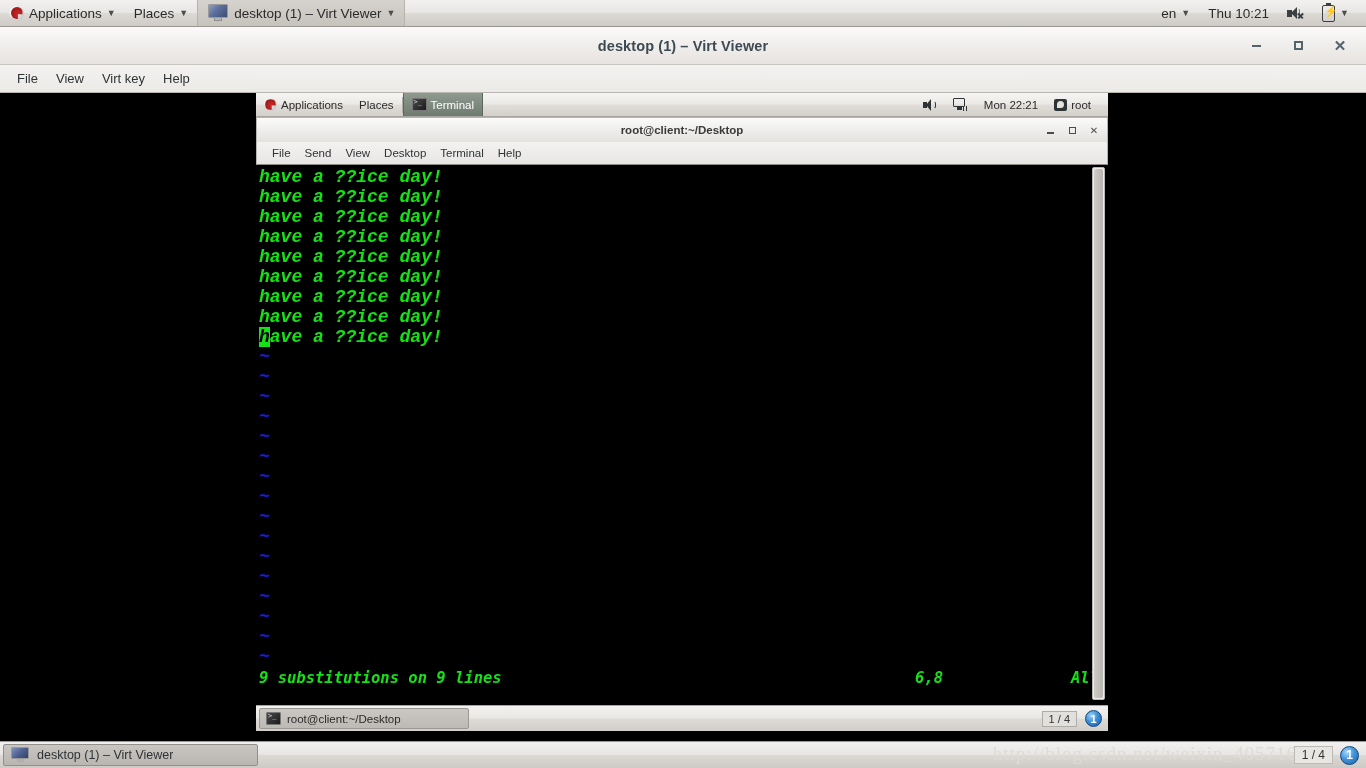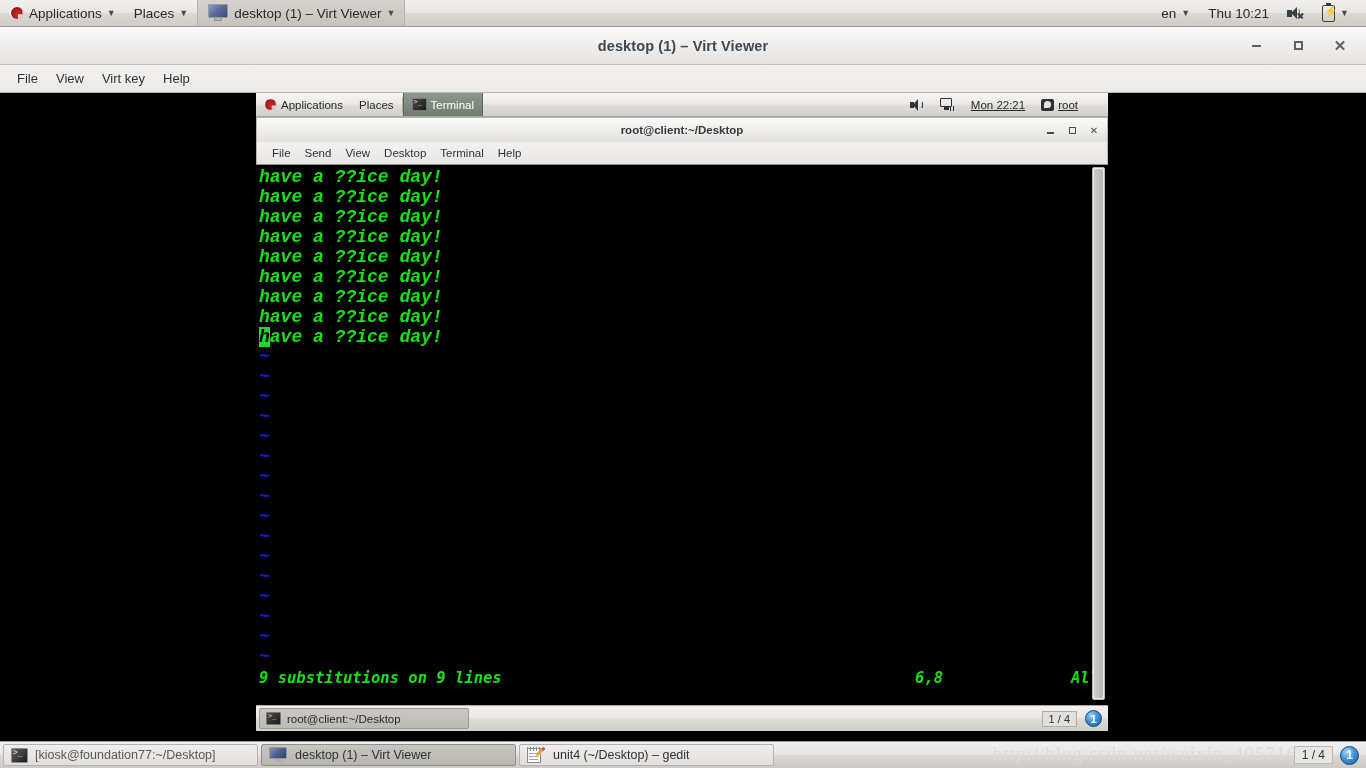--- a/index.html
+++ b/index.html
@@ -130,21 +130,21 @@
     border-bottom: 1px solid #a8a49f;
     display: flex; align-items: center; font-size: 11.5px; color: #2b2b2b;
   }
   .gp-item { display: flex; align-items: center; gap: 4px; padding: 0 8px; height: 100%; white-space: nowrap; }
   .gp-item.win-active {
     background: linear-gradient(to bottom, #8f9a8f, #6e7b6e);
     color: #ffffff; border-left: 1px solid #5d685d; border-right: 1px solid #5d685d;
     position: relative;
   }
   .gp-sep { width: 1px; height: 16px; background: #b0aca7; }
-  .gp-right { margin-left: auto; display: flex; align-items: center; padding-right: 22px; text-decoration: underline; }
+  .gp-right { margin-left: auto; display: flex; align-items: center; padding-right: 9px; }
   .mini-term-ico {
     width: 15px; height: 13px; background: linear-gradient(135deg, #4b4b4b, #1a1a1a);
     border: 1px solid #777; border-radius: 1px; position: relative;
   }
   .mini-term-ico::after {
     content: ">_"; position: absolute; left: 1px; top: -1px; color: #d8d8d8;
     font-family: "DejaVu Sans Mono", monospace; font-size: 7px;
   }
   .fedora-logo.sm { width: 13px; height: 13px; }
   .fedora-logo.sm::after { left: 1.2px; top: 1.2px; width: 10.5px; height: 10.5px; }
@@ -459,40 +459,27 @@
             <span class="pager">1 / 4</span>
             <span class="blue-badge">1</span>
           </div>
         </div>
         <div class="guest-bottom-strip"></div>
       </div>
     </div>
   </div>
 
   <div class="gnome-bottom-panel">
-    <div class="otask dim">
-      <span class="tico-term"></span>
-      <span class="otask-label">[kiosk@foundation77:~/Desktop]</span>
-    </div>
     <div class="otask focused">
       <span class="tico-monitor">
         <span class="s"></span>
           <span class="b"></span>
       </span>
       <span class="otask-label">desktop (1) – Virt Viewer</span>
     </div>
-    <div class="otask">
-      <span class="tico-gedit">
-        <span class="pad"></span>
-          <span class="rings"></span>
-          <span class="lines"></span>
-          <span class="pencil"></span>
-      </span>
-      <span class="otask-label">unit4 (~/Desktop) – gedit</span>
-    </div>
     <div class="watermark">http://blog.csdn.net/weixin_40571637</div>
     <div class="obottom-right">
       <span class="opager">1 / 4</span>
       <span class="obadge">1</span>
     </div>
   </div>
 
 </div>
 
 </body></html>

